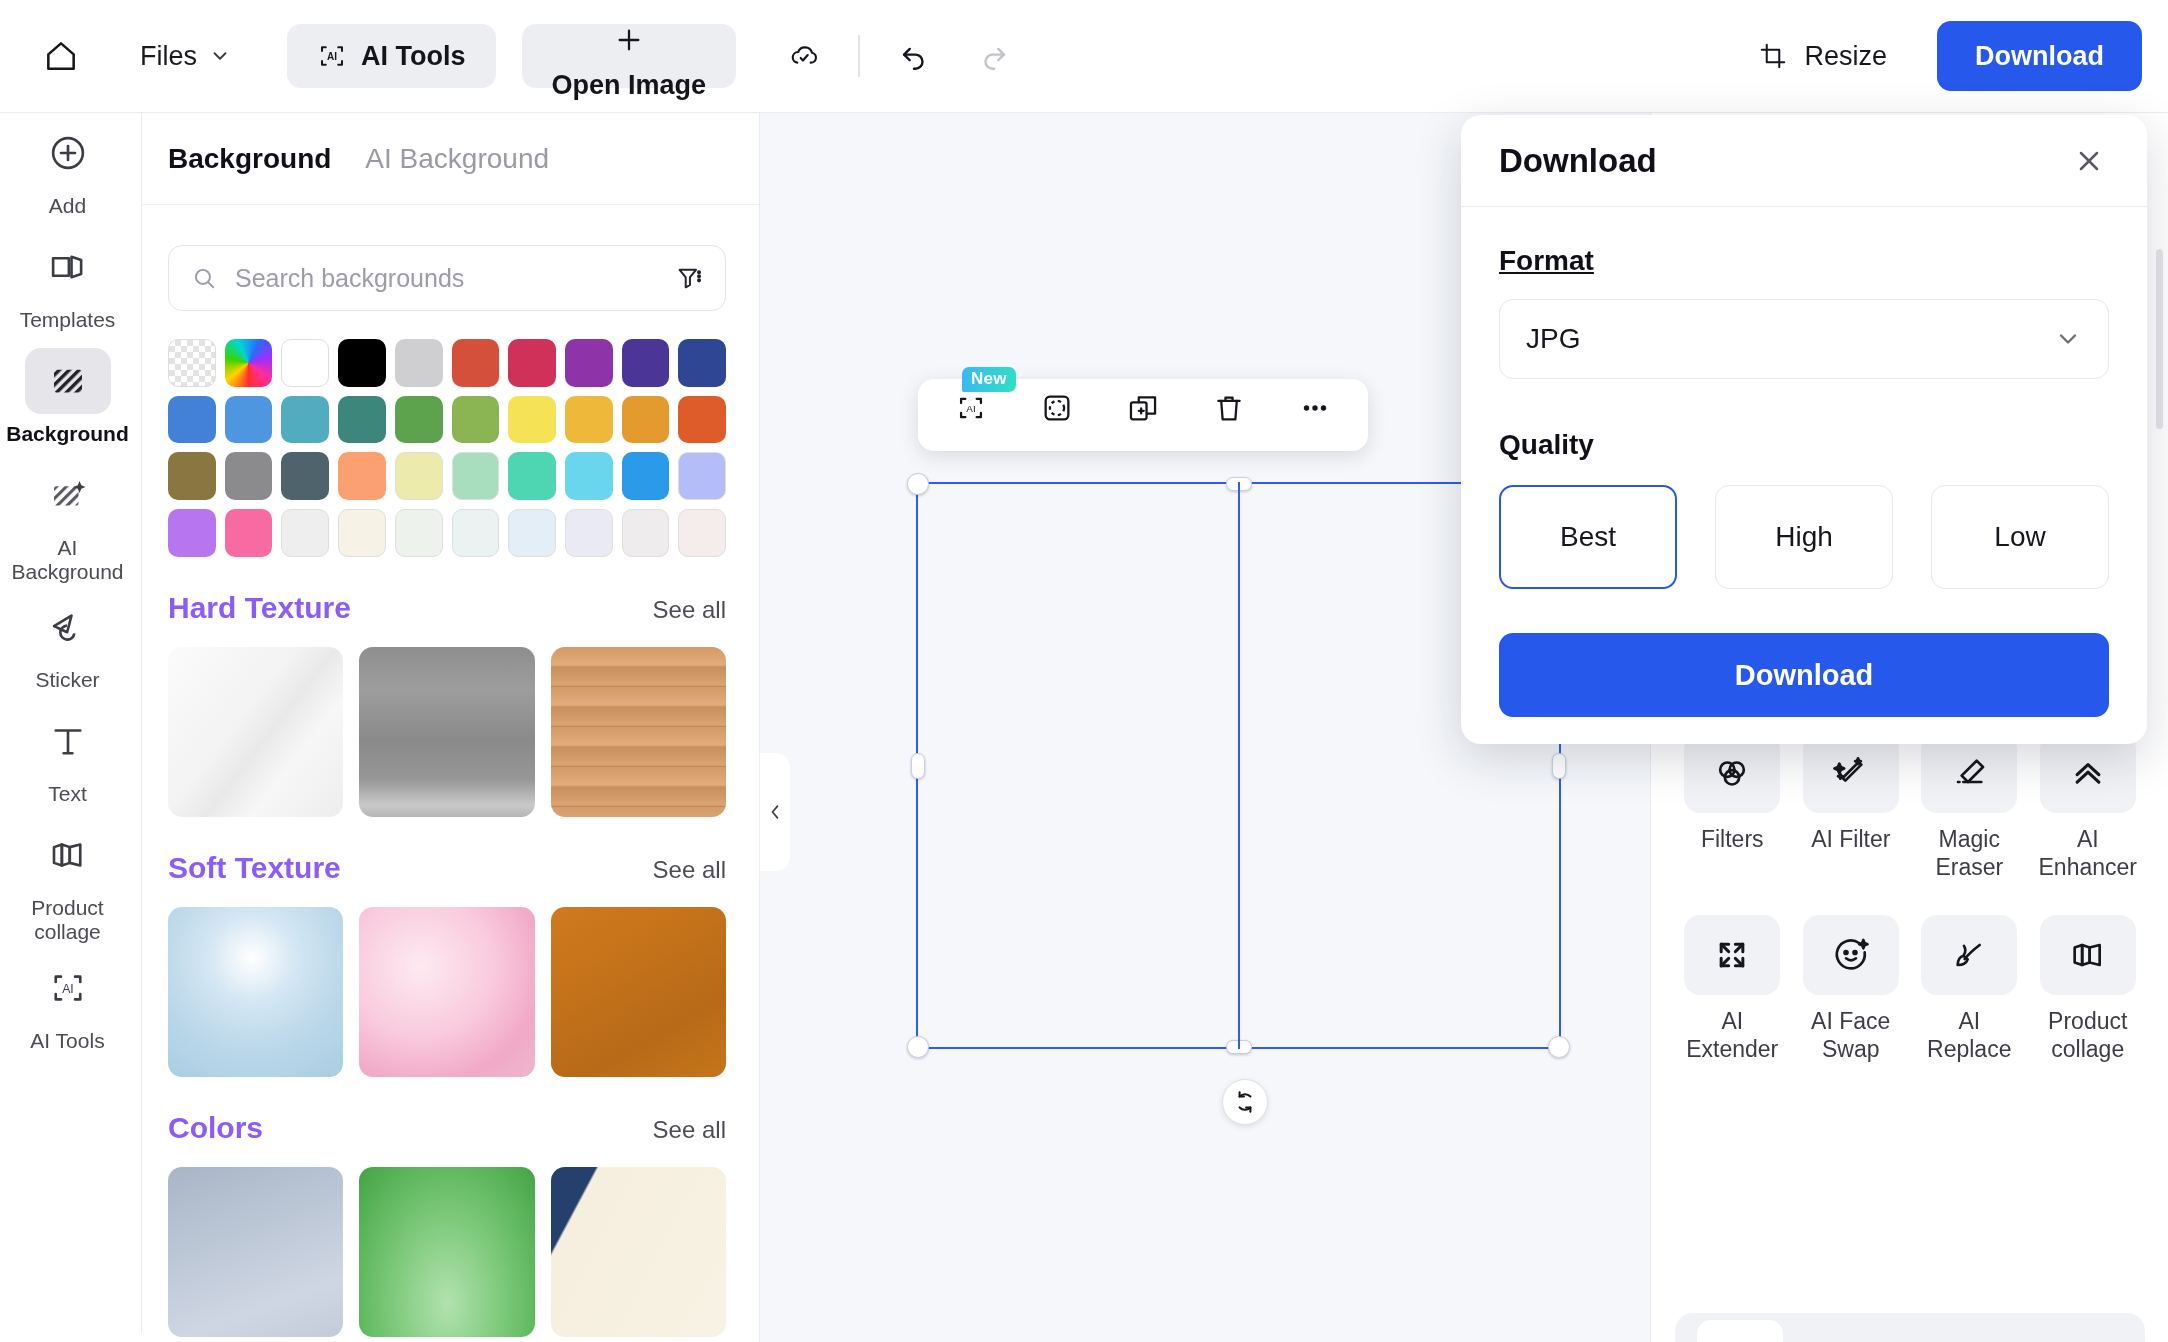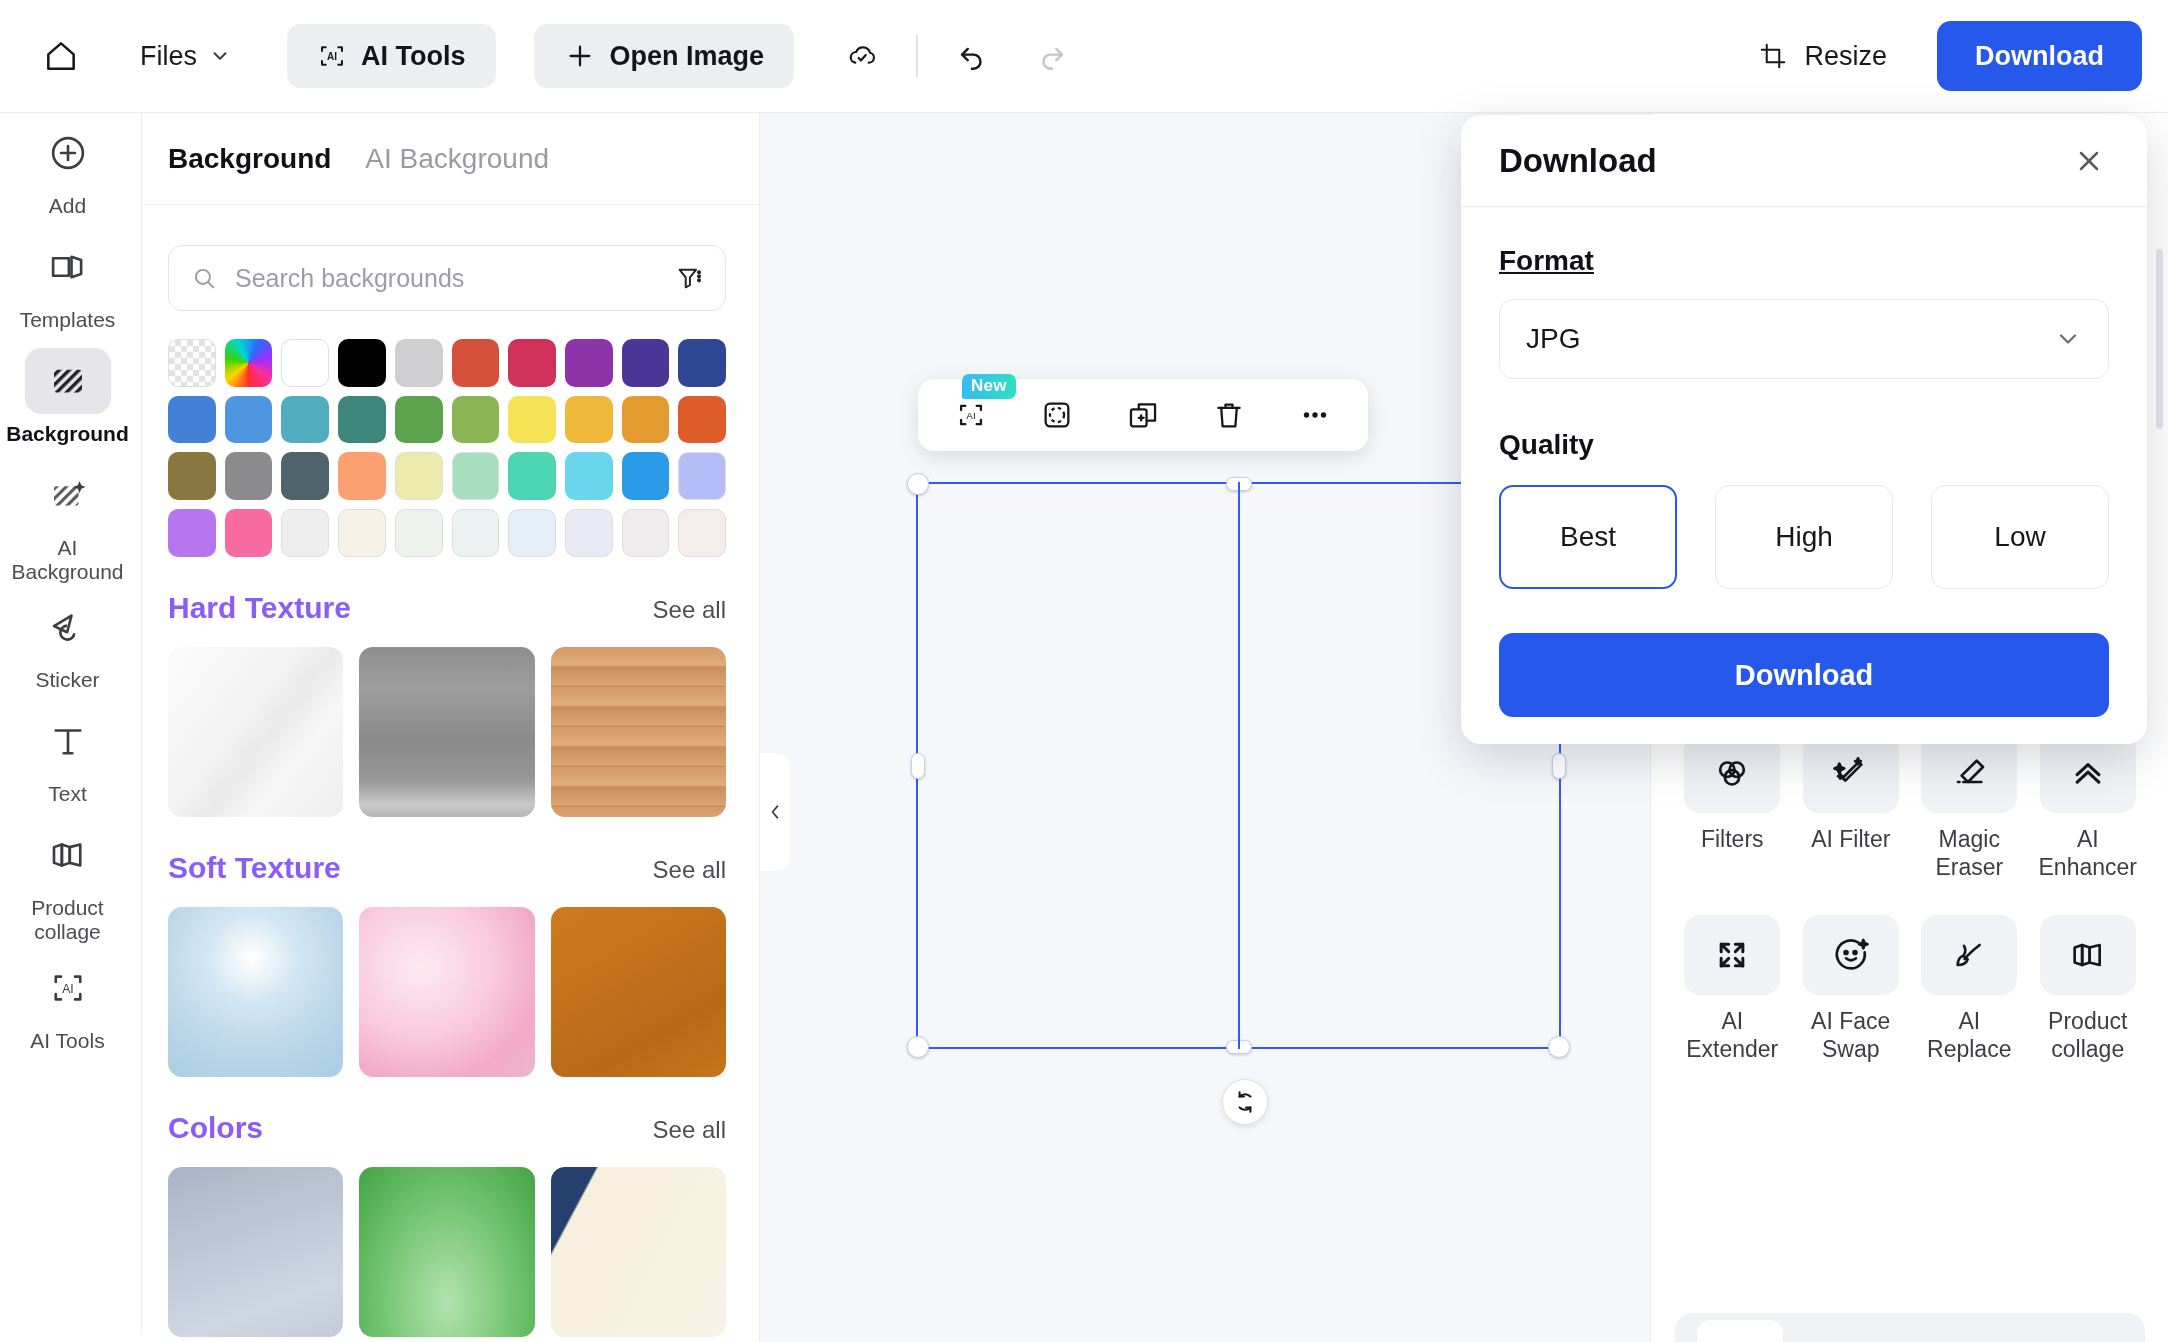--- a/index.html
+++ b/index.html
@@ -31,21 +31,21 @@
   }
   .chev-sm { display:block; }
   .pill-btn {
     display: flex; align-items: center; gap: 14px;
     background: #eceef1; border-radius: 14px;
     height: 64px; padding: 0 30px;
     font-size: 27px; font-weight: bold; color: #14141a;
     cursor: pointer;
   }
   .pill-btn.ai { margin-left: 48px; }
-  .pill-btn.open { margin-left: 38px; }
+  .pill-btn.open { margin-left: 26px; flex-direction: column; }
   .tool-icon-btn {
     width: 56px; height: 56px; display:flex; align-items:center; justify-content:center;
     cursor:pointer; border-radius: 10px;
   }
   .cloud-btn { margin-left: 40px; }
   .vsep { width: 2px; height: 42px; background: #e2e2e8; margin: 0 26px; }
   .spacer { flex: 1; }
   .resize-btn {
     display:flex; align-items:center; gap: 16px;
     font-size: 27px; color: #17171c; cursor: pointer;
@@ -172,21 +172,21 @@
     display: flex; align-items: center; justify-content: center;
     cursor: pointer;
     clip-path: inset(0 0 0 0 round 0 14px 14px 0);
   }
 
   .float-toolbar {
     position: absolute; left: 918px; top: 379px;
     height: 72px; background: #ffffff;
     border-radius: 16px;
     box-shadow: 0 5px 20px rgba(22,28,45,0.13);
-    display: flex; align-items: center; gap: 24px;
+    display: flex; align-items: flex-start; gap: 24px;
     padding: 0 22px;
     z-index: 22;
   }
   .ft-btn {
     width: 62px; height: 58px; display:flex; align-items:center; justify-content:center;
     cursor: pointer; border-radius: 9px; position: relative;
   }
   .new-badge {
     position: absolute; top: -12px; left: 22px;
     background: linear-gradient(96deg, #39b9f2 0%, #2ee0c2 100%);

